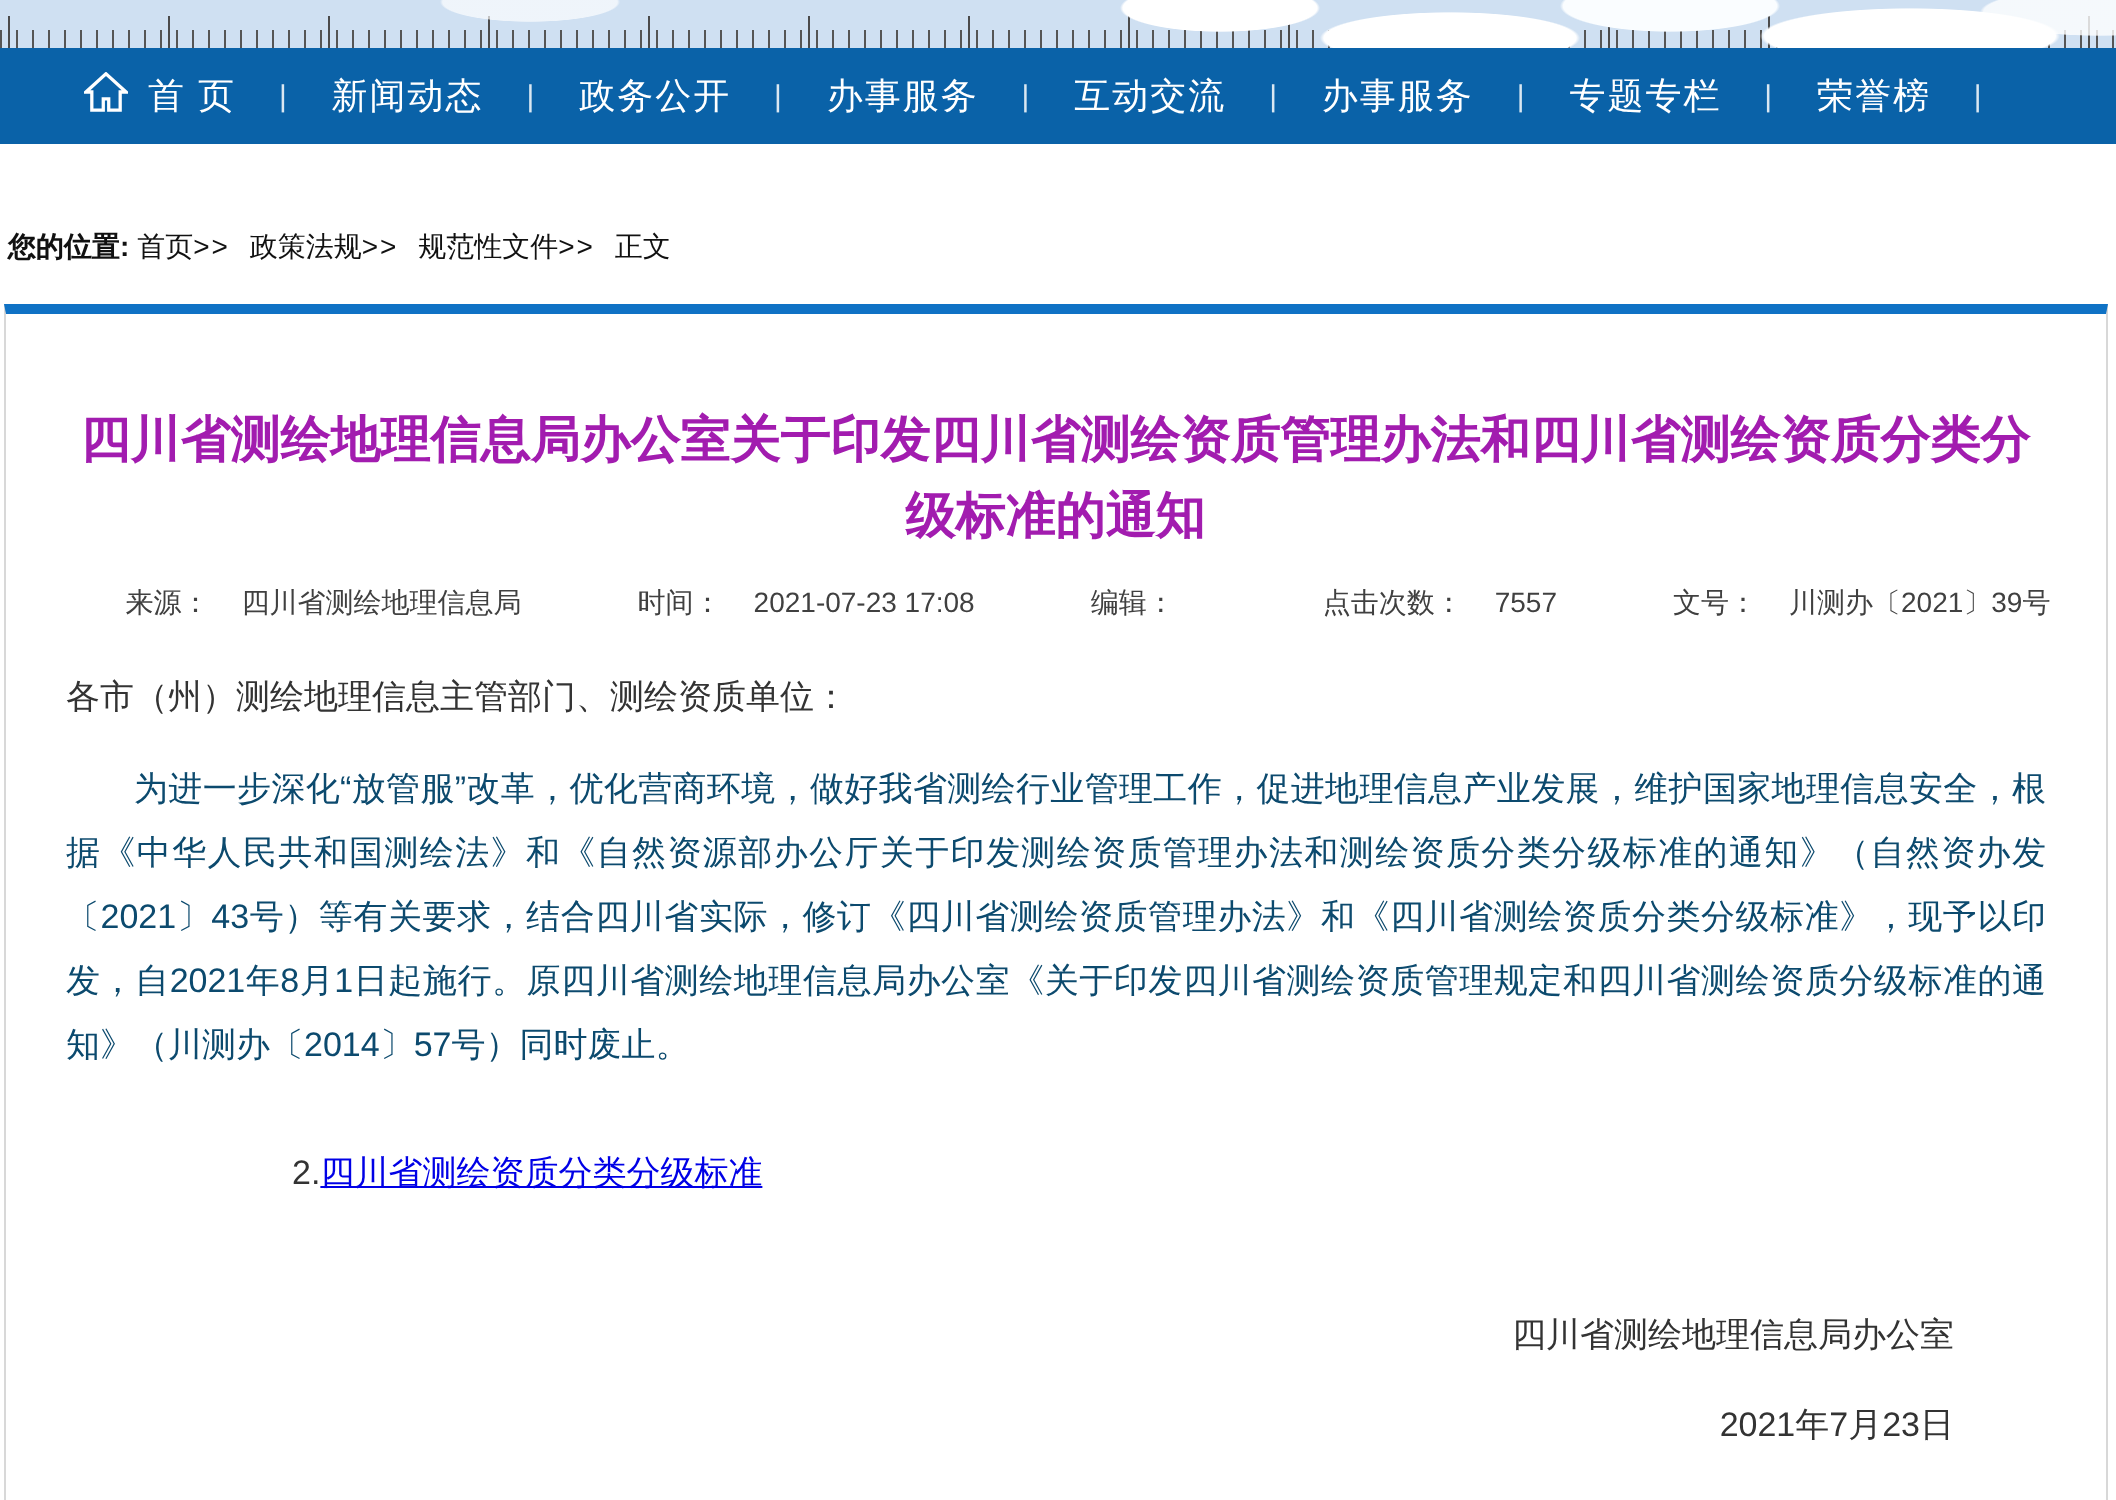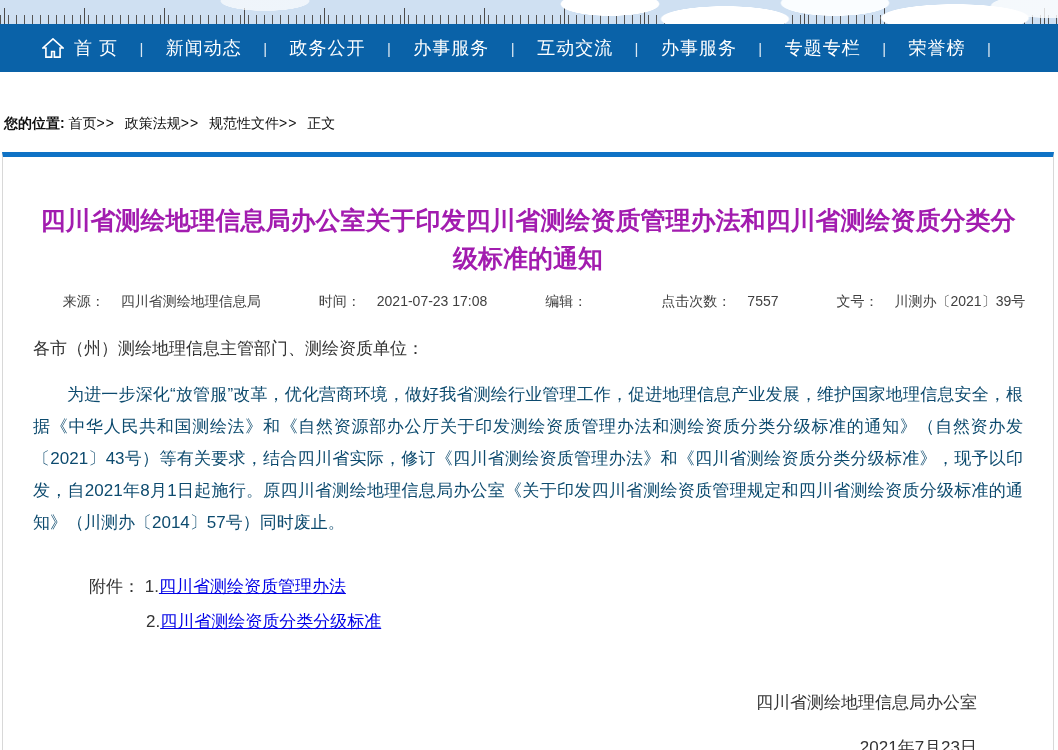--- a/index.html
+++ b/index.html
@@ -23,21 +23,21 @@
 
   
   .nav{
     height:48px; background:#0a62a8; color:#fff;
     display:flex; align-items:center;
     padding:0 66px 0 42px;
     font-size:18px; letter-spacing:1px;
     justify-content:space-between;
   }
   .nav a{ color:#fff; text-decoration:none; cursor:pointer; white-space:nowrap; }
-  .nav .home-wrap{ display:flex; align-items:center; gap:10px; }
+  .nav .home-wrap{ display:flex; gap:10px; }
   .nav .sep{ color:rgba(255,255,255,.85); font-size:15px; }
   .home-icon svg{ display:block; width:22px; height:20px; }
 
   
   .crumbs{ margin:43px 0 0 4px; font-size:14px; color:#111; }
   .crumbs b{ font-weight:bold; }
   .crumbs a{ color:#111; text-decoration:none; cursor:pointer; }
   .crumbs .csep{ margin:0 6px 0 0; letter-spacing:1px; }
 
   
@@ -125,24 +125,20 @@
     <span><span>编辑：</span><span></span></span>
     <span><span>点击次数：</span><span>7557</span></span>
     <span><span>文号：</span><span>川测办〔2021〕39号</span></span>
   </div>
 
   <div class="salutation">各市（州）测绘地理信息主管部门、测绘资质单位：</div>
 
   <div class="para">为进一步深化“放管服”改革，优化营商环境，做好我省测绘行业管理工作，促进地理信息产业发展，维护国家地理信息安全，根据《中华人民共和国测绘法》和《自然资源部办公厅关于印发测绘资质管理办法和测绘资质分类分级标准的通知》（自然资办发〔2021〕43号）等有关要求，结合四川省实际，修订《四川省测绘资质管理办法》和《四川省测绘资质分类分级标准》，现予以印发，自2021年8月1日起施行。原四川省测绘地理信息局办公室《关于印发四川省测绘资质管理规定和四川省测绘资质分级标准的通知》（川测办〔2014〕57号）同时废止。</div>
 
   <div class="attach">
-    <div class="row1">
-      <span>附件：</span>
-      <span>1.</span><a>四川省测绘资质管理办法</a>
-    </div>
     <div class="row2">
       <span>2.</span><a>四川省测绘资质分类分级标准</a>
     </div>
   </div>
 
   <div class="sign">
     <span class="inner">
       <div class="office">四川省测绘地理信息局办公室</div>
       <div class="date">2021年7月23日</div>
     </span>

